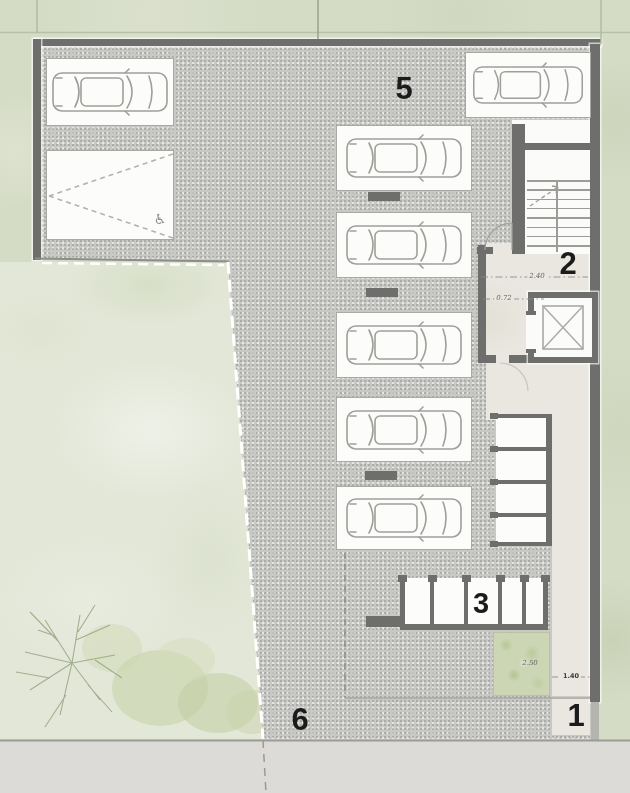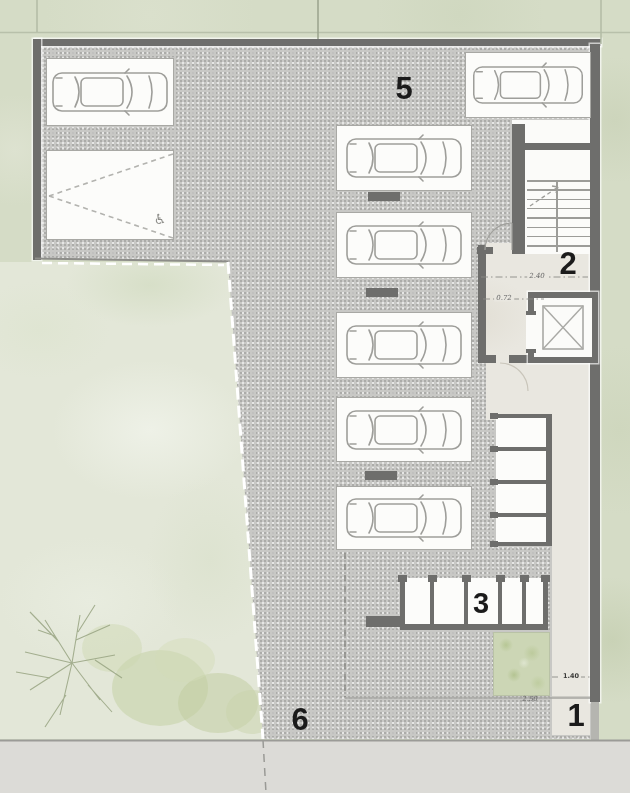--- a/index.html
+++ b/index.html
@@ -255,16 +255,16 @@
   </svg>
 
   <div class="num" style="left:404px;top:88px;">5</div>
   <div class="num" style="left:568px;top:263px;">2</div>
   <div class="num" style="left:481px;top:603px;font-size:29px;">3</div>
   <div class="num" style="left:300px;top:719px;">6</div>
   <div class="num" style="left:576px;top:715px;">1</div>
 
   <div class="dim" style="left:537px;top:276px;background:#e9e7e0;padding:0 2px;">2.40</div>
   <div class="dim" style="left:504px;top:298px;background:#e9e7e0;padding:0 2px;">0.72</div>
-  <div class="dim" style="left:530px;top:663px;margin-top:36px;">2.50</div>
+  <div class="dim" style="left:530px;top:663px;">2.50</div>
   <div class="dim bold" style="left:571px;top:676px;background:#e9e7e0;padding:0 2px;">1.40</div>
 
 </div>
 
 </body></html>

